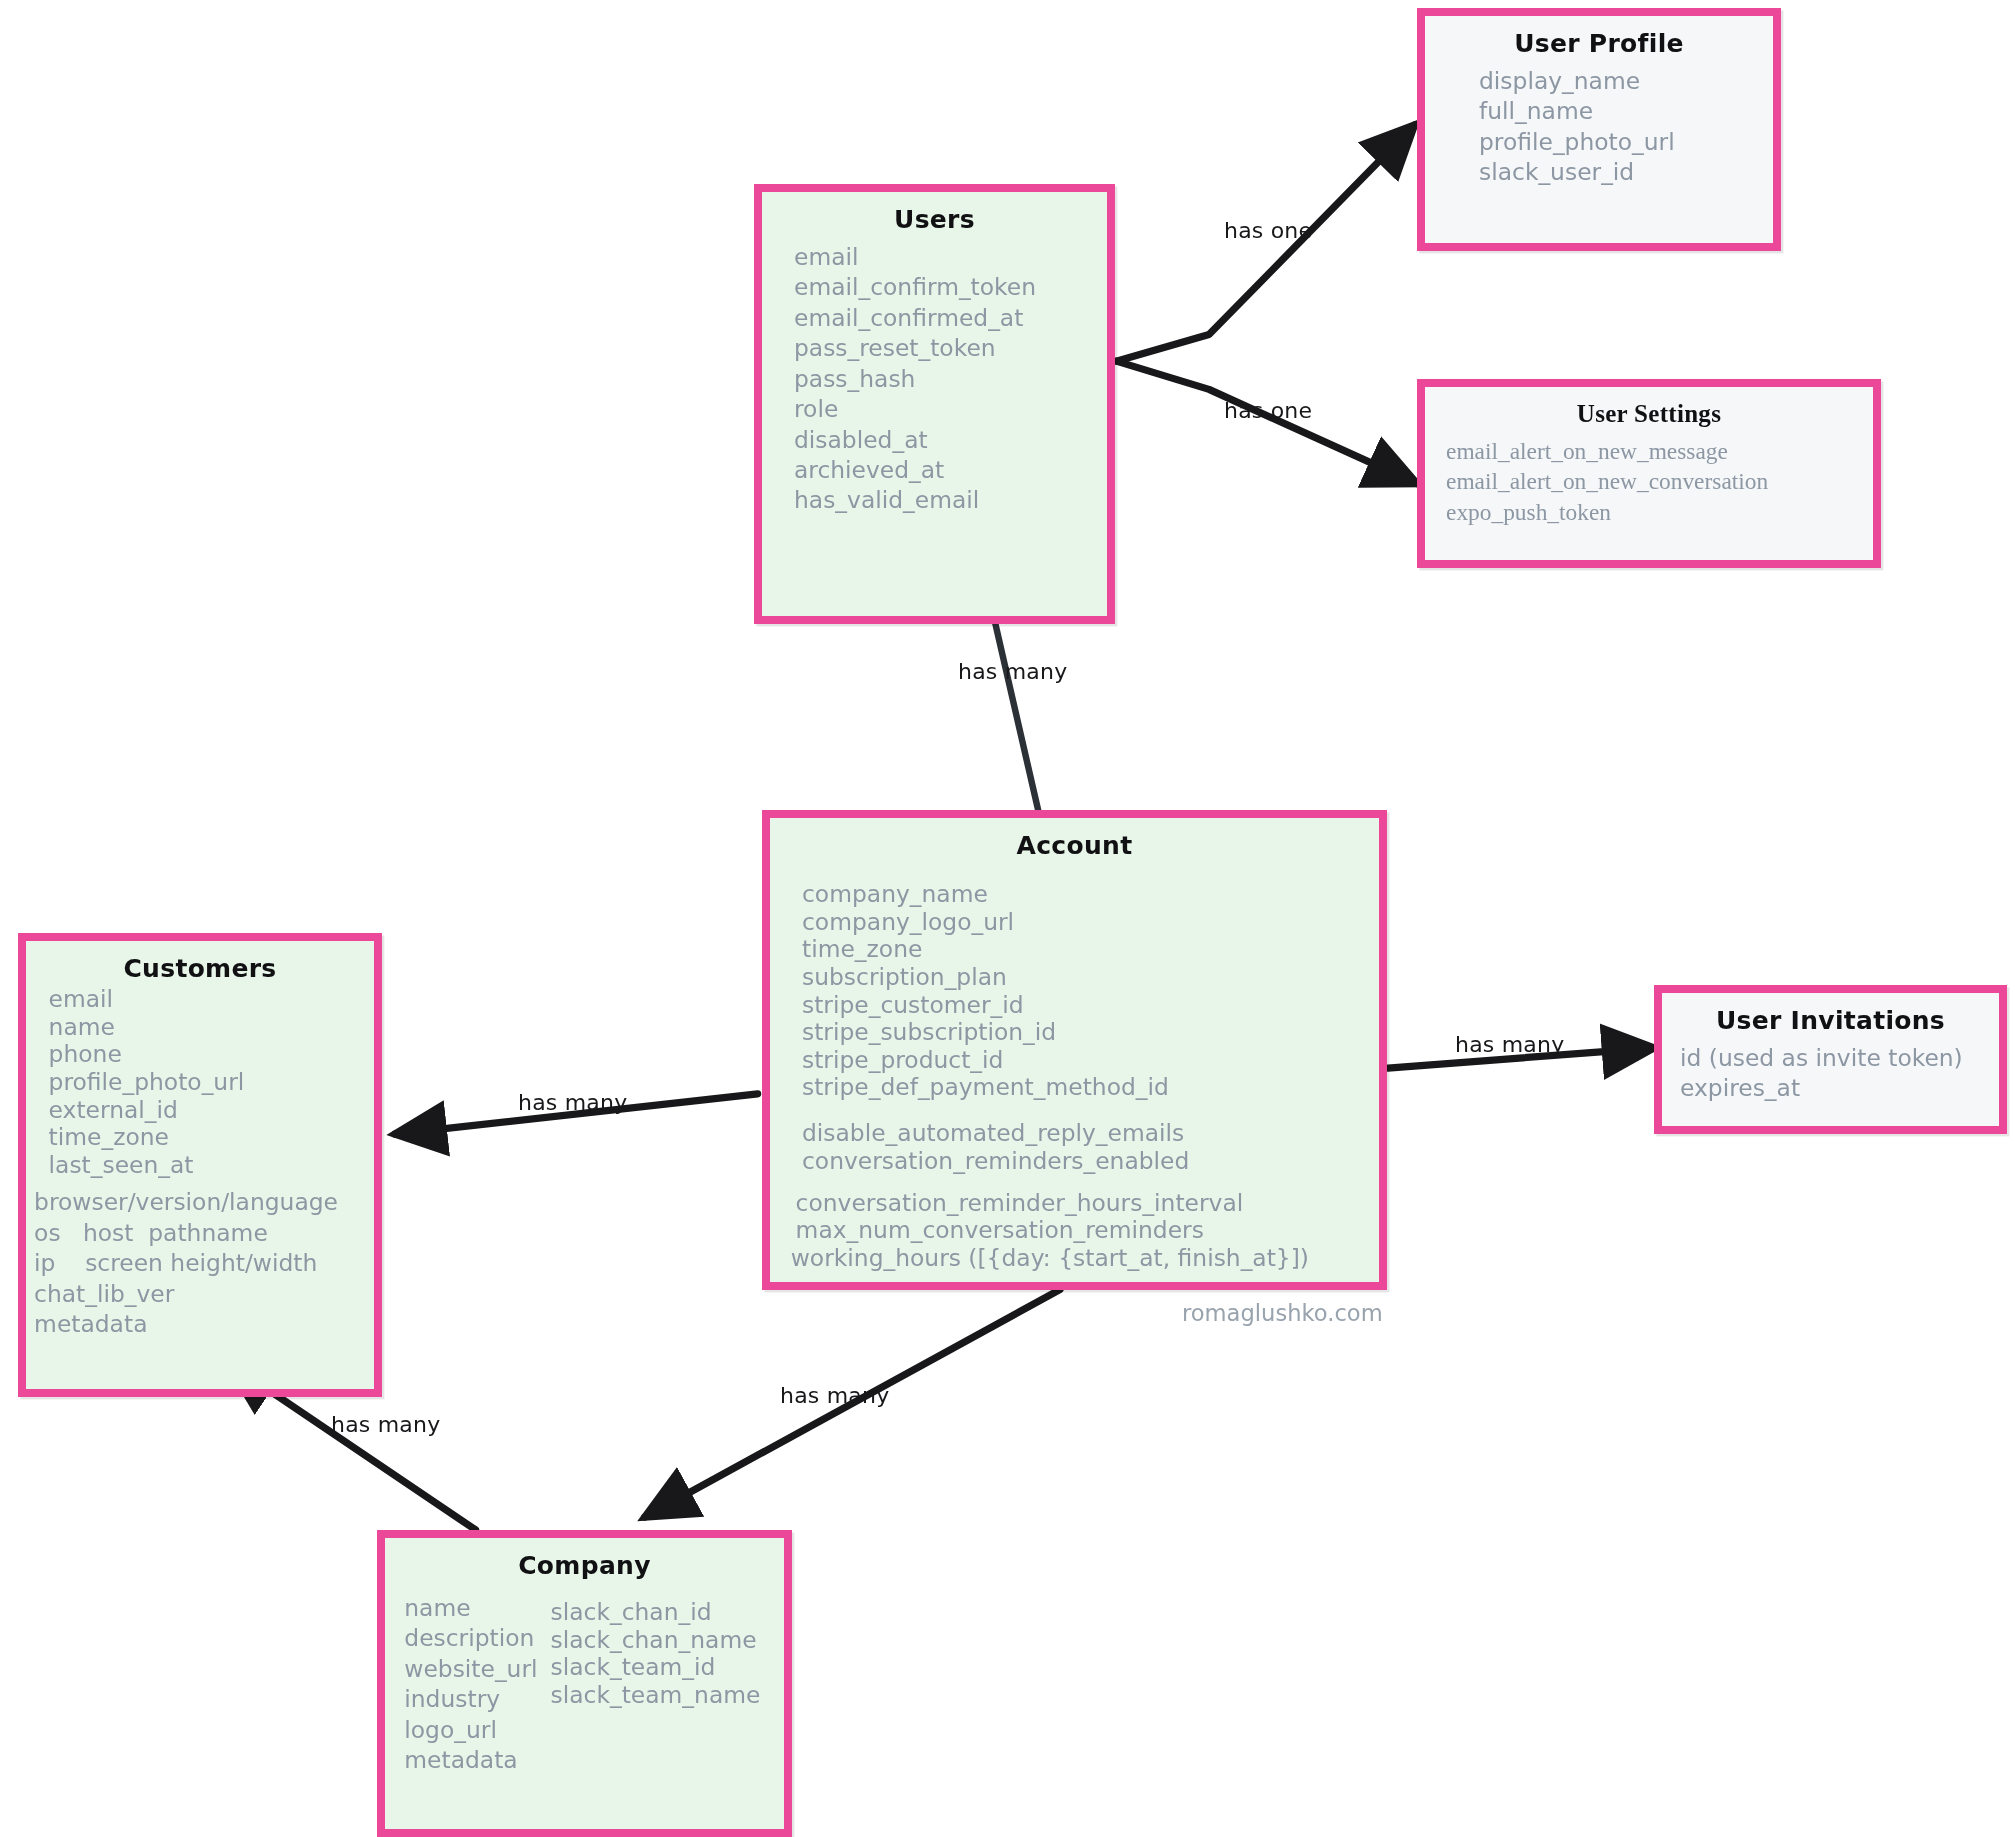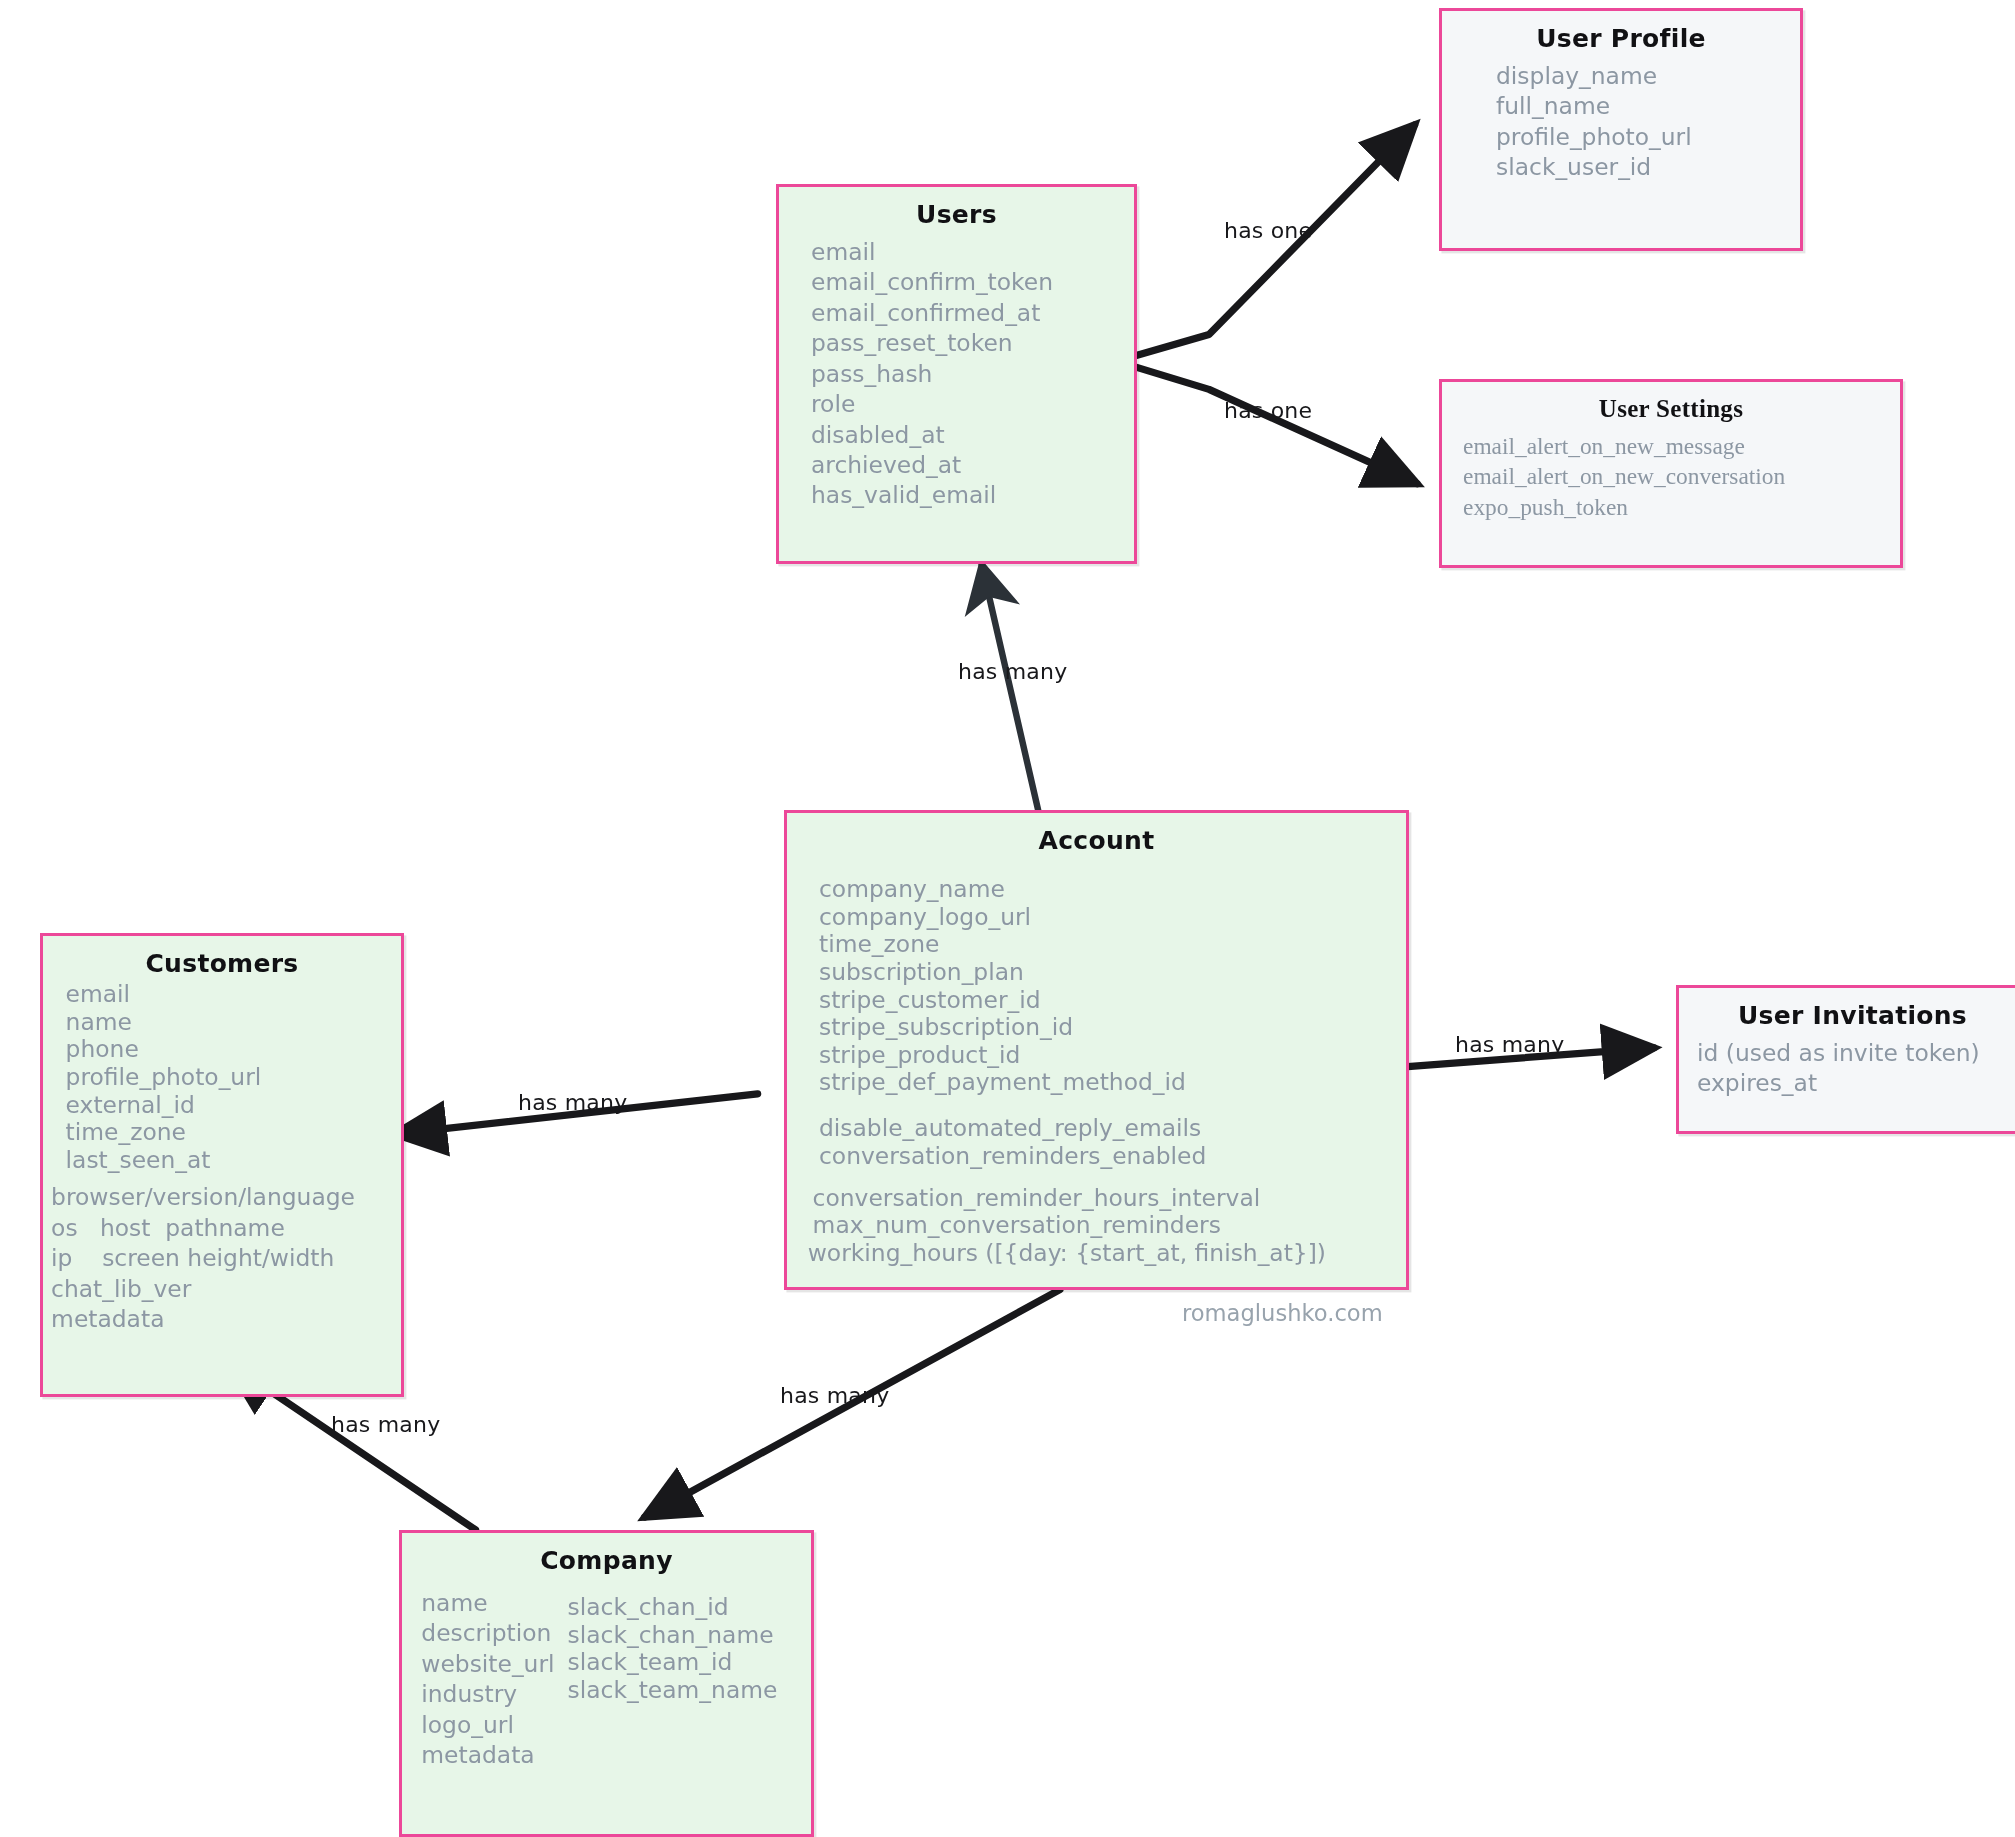--- a/index.html
+++ b/index.html
@@ -22,23 +22,22 @@
     position: absolute;
     left: 0;
     top: 0;
     width: 2015px;
     height: 1837px;
     pointer-events: none;
   }
   .entity {
     position: absolute;
     box-sizing: border-box;
-    border: 3px solid #ec4899;
+    border: 8px solid #ec4899;
     box-shadow: 2.4px 2.4px 0 rgba(0,0,0,0.10);
-    margin-left: 22px;
   }
   .entity.green { background: #e7f6e8; }
   .entity.grey  { background: #f5f7f9; }
 
   .entity-title {
     text-align: center;
     color: #111114;
     font-weight: 700;
     font-size: 25px;
     letter-spacing: 0.3px;
@@ -134,21 +133,21 @@
   <div class="edge-label" style="left:518px; top:1090px;">has many</div>
 
   <div class="edge-label" style="left:1455px; top:1032px;">has many</div>
 
   <div class="edge-label" style="left:780px; top:1383px;">has many</div>
 
   <div class="edge-label" style="left:331px; top:1412px;">has many</div>
 
   <div class="watermark" style="left:1170px; top:1300px;">romaglushko.com</div>
 
-  <div class="entity green" style="left:754px; top:184px; width:361px; height:380px;">
+  <div class="entity green" style="left:754px; top:184px; width:361px; height:440px;">
     <div class="entity-title">Users</div>
     <div class="fields" style="padding-left:32px;">
       <div class="field">email</div>
       <div class="field">email_confirm_token</div>
       <div class="field">email_confirmed_at</div>
       <div class="field">pass_reset_token</div>
       <div class="field">pass_hash</div>
       <div class="field">role</div>
       <div class="field">disabled_at</div>
       <div class="field">archieved_at</div>

